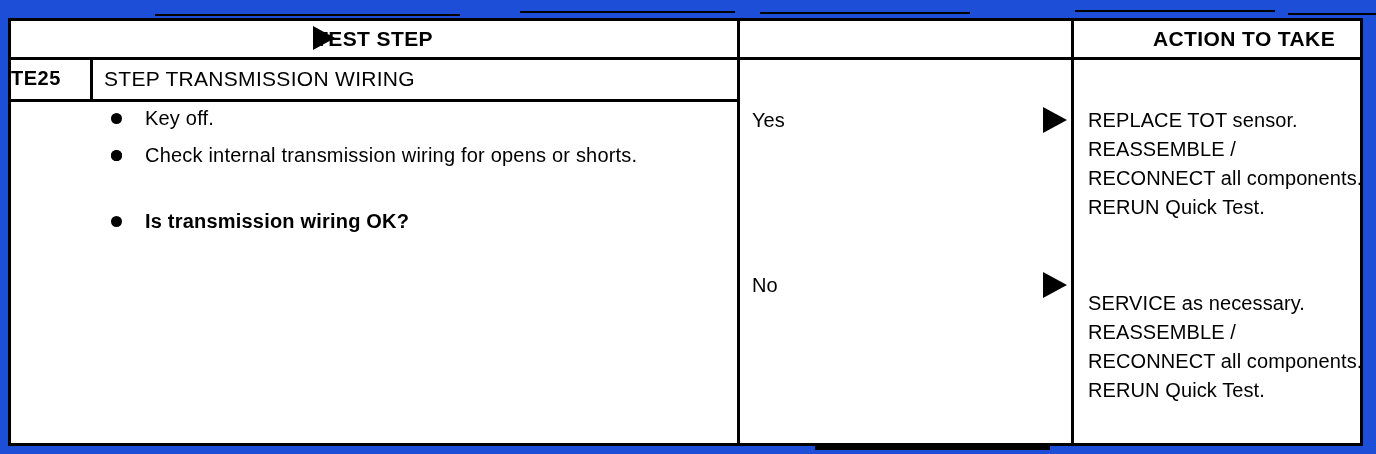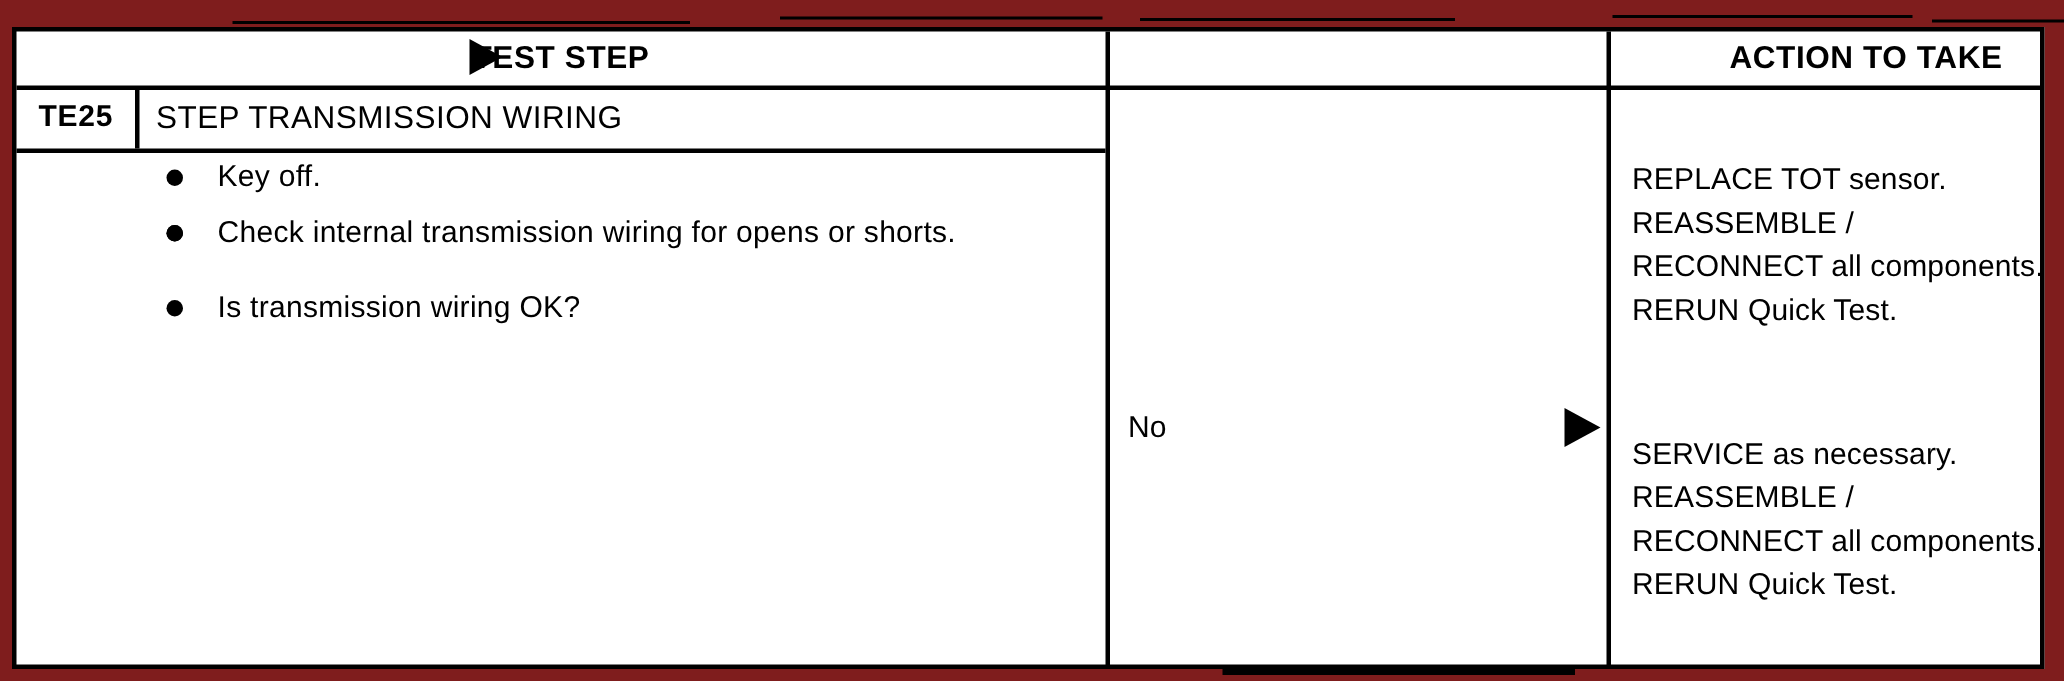--- a/index.html
+++ b/index.html
@@ -12,21 +12,21 @@
     height: 454px;
     font-family: "Liberation Sans", sans-serif;
     color: #000000;
     overflow: hidden;
   }
 
   .sheet {
     position: relative;
     width: 1376px;
     height: 454px;
-    background: #7f1d1d;
+    background: #1d4ed8;
   }
 
   
   .table-frame {
     position: absolute;
     left: 8px;
     top: 18px;
     width: 1355px;
     height: 428px;
     box-sizing: border-box;
@@ -79,21 +79,20 @@
 
   
   .te-box {
     position: absolute;
     left: 0px;
     top: 39px;
     width: 82px;
     height: 39px;
     box-sizing: border-box;
     border-right: 3px solid #000;
-    text-align: center;
     line-height: 37px;
     font-weight: bold;
     font-size: 20px;
     letter-spacing: 0.5px;
   }
   .te-title {
     position: absolute;
     left: 93px;
     top: 39px;
     height: 39px;
@@ -122,22 +121,22 @@
   .step-item .bullet {
     position: absolute;
     left: 100px;
     top: 8px;
     width: 11px;
     height: 11px;
     background: #000;
     border-radius: 50%;
   }
   .step-item.question {
-    font-weight: normal;
-    margin-top: 24px;
+    font-weight: bold;
+    margin-top: 40px;
   }
 
   
   .result-cell {
     position: absolute;
     left: 726px;
     width: 334px;
     height: 40px;
   }
   .result-cell .rlabel {
@@ -239,20 +238,24 @@
       <div class="step-item">
         <span class="bullet"></span>
         <span>Check internal transmission wiring for opens or shorts.</span>
       </div>
       <div class="step-item question">
         <span class="bullet"></span>
         <span>Is transmission wiring OK?</span>
       </div>
     </div>
 
+    <div class="result-cell res-yes">
+      <span class="rlabel">Yes</span>
+      <span class="tri"></span>
+    </div>
     <div class="result-cell res-no">
       <span class="rlabel">No</span>
       <span class="tri"></span>
     </div>
 
     <div class="action-cell act-yes">REPLACE TOT sensor. REASSEMBLE / RECONNECT all components. RERUN Quick Test.</div>
     <div class="action-cell act-no">SERVICE as necessary. REASSEMBLE / RECONNECT all components. RERUN Quick Test.</div>
 
   </div>
 

